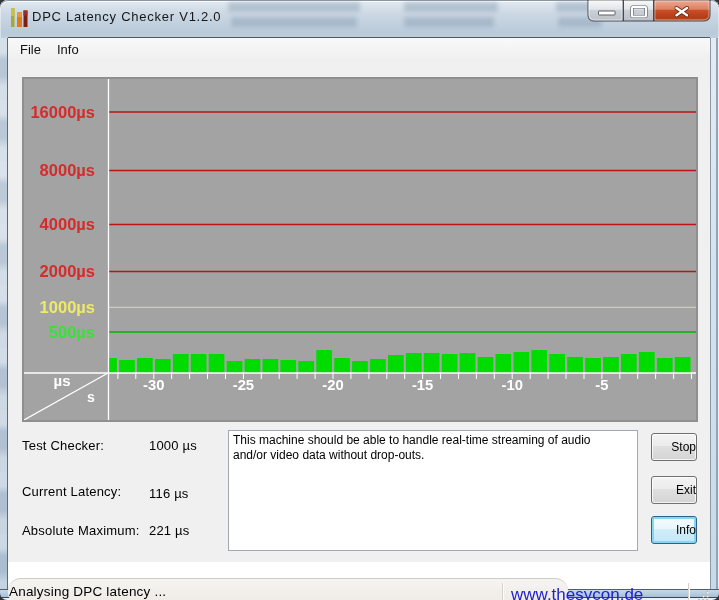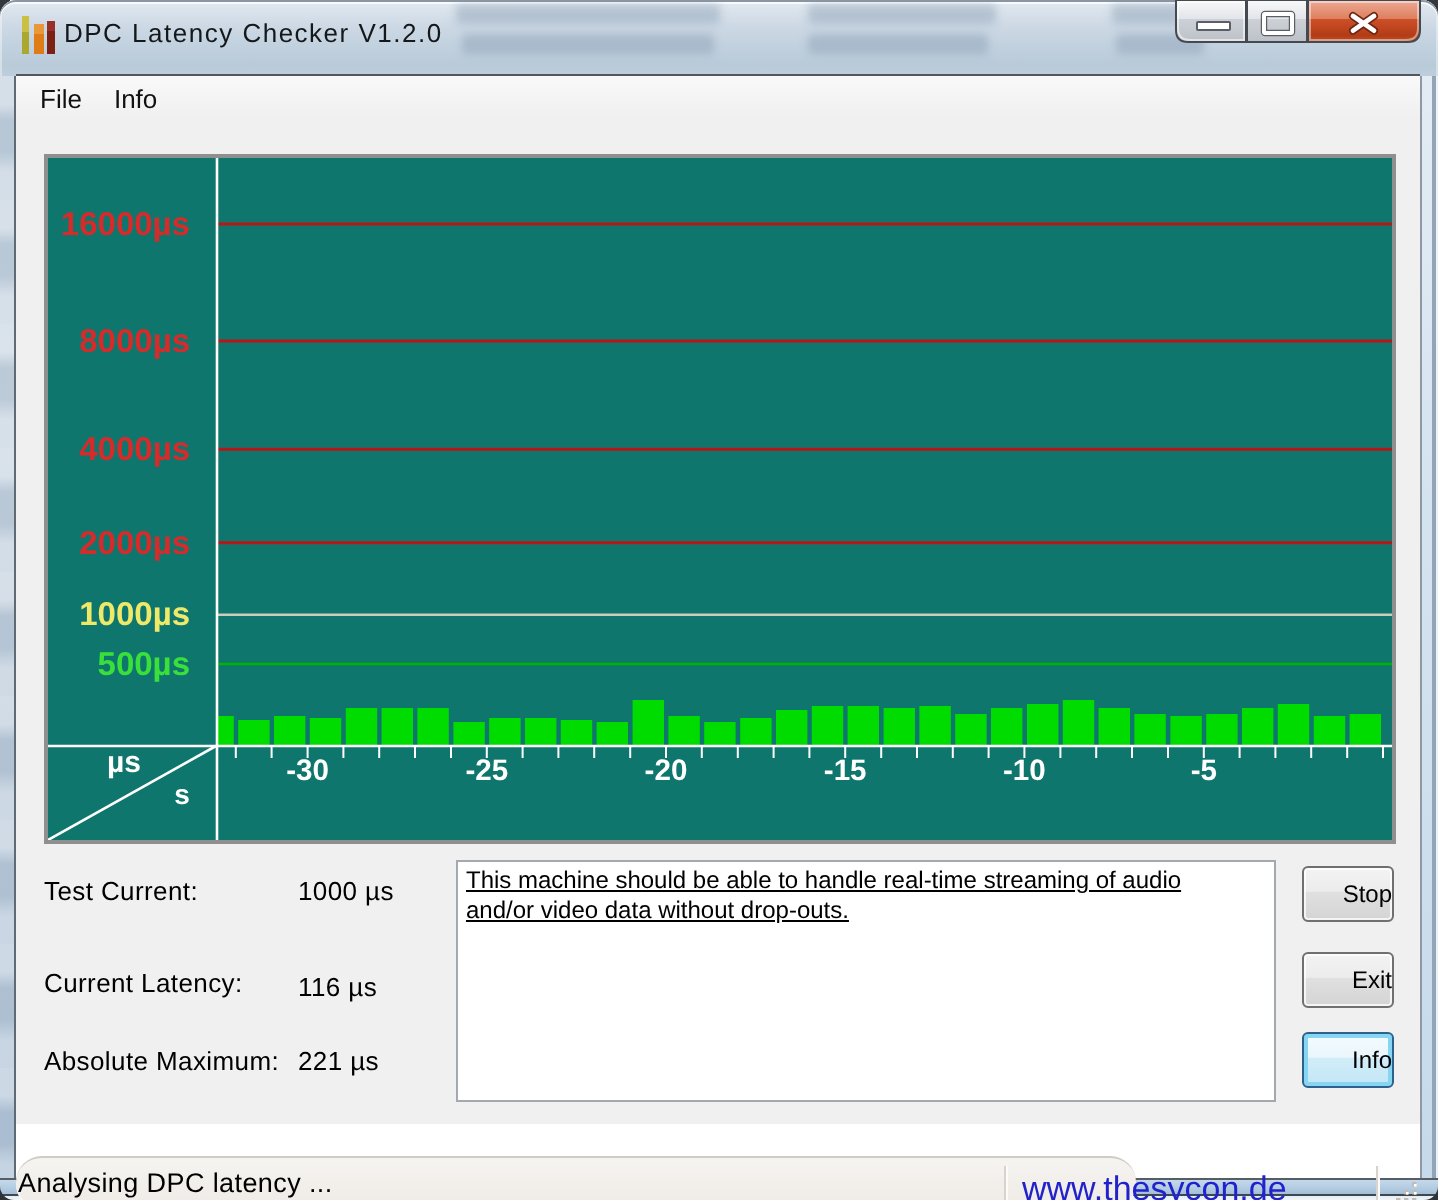--- a/index.html
+++ b/index.html
@@ -12,36 +12,36 @@
 .ghost{position:absolute;background:rgba(128,150,172,.4);filter:blur(2px);border-radius:2px;}
 #titletext{left:32px;top:9px;font-size:13px;color:#15181b;letter-spacing:.75px;}
 #winbtns{left:587px;top:0;}
 #menubar{left:8px;top:38px;width:702px;height:23px;
   background:linear-gradient(#f9f9f9,#efefef);
   font-size:13px;color:#111;}
 #menubar span{display:inline-block;margin-top:4px;}
 #clientbg{left:8px;top:61px;width:702px;height:501px;background:#f0f0f0;}
 #topline{left:8px;top:37px;width:702px;height:1px;background:#50575e;}
 #chartbox{left:22px;top:77px;width:676px;height:345px;background:#8f8f8f;}
-#chart{left:24px;top:79px;width:672px;height:341px;background:#0f766e;}
+#chart{left:24px;top:79px;width:672px;height:341px;background:#a3a3a3;}
 #frame-left{left:0;top:38px;width:8px;height:551px;
   background:repeating-linear-gradient(180deg, rgba(255,255,255,.28) 0 14px, rgba(130,152,175,.22) 22px 38px, rgba(255,255,255,.22) 48px 62px),
   linear-gradient(#c5d3e0,#cdd9e4 30%,#c0cedd 60%,#b5c8da 100%);
   box-shadow:inset -1px 0 0 #5f6a74;}
 #frame-right{left:710px;top:38px;width:9px;height:551px;}
 #fr-dark1{left:0;top:0;width:1px;height:100%;background:#8e99a4;position:absolute;}
 #fr-glass{left:1px;top:0;width:5px;height:100%;background:linear-gradient(#e3ecf4,#d4e3f0 40%,#c6daec 100%);position:absolute;}
 #fr-dark2{left:6px;top:0;width:1.5px;height:100%;background:#93a5b5;position:absolute;}
 #fr-blue{left:7.5px;top:0;width:1.5px;height:100%;background:linear-gradient(#eef3f8,#e8f0f8);position:absolute;}
 #frame-bottom{left:0;top:589px;width:719px;height:11px;background:#2f3237;}
 #fb-inner{position:absolute;left:0;top:0;width:719px;height:11px;border-radius:0 0 7px 7px;
  background:linear-gradient(#565d64 0,#565d64 1px,#c4d8eb 1px,#b4cce1 5px,#a2bfd8 8px,#40474e 8px,#40474e 9px,#e4ecf4 9px,#f0f6fb 11px);}
 .lbl{font-size:13px;color:#000;letter-spacing:.2px;}
 #textbox{left:228px;top:430px;width:410px;height:121px;background:#fff;border:1px solid #a3a9ae;
-  font-size:12px;color:#000;line-height:15px;padding:2px 4px;box-sizing:border-box;text-decoration:underline;}
+  font-size:12px;color:#000;line-height:15px;padding:2px 4px;box-sizing:border-box;}
 .btn{width:46px;height:28px;border:1px solid #707070;border-radius:3px;box-sizing:border-box;
   background:linear-gradient(#f3f3f3 0%,#ececec 45%,#e0e0e0 46%,#d4d4d4 100%);
   font-size:12px;color:#000;text-align:right;line-height:26px;
   box-shadow:inset 0 0 0 1px rgba(255,255,255,.75);}
 #exitbtn{border:1px solid #2c628b;
   background:linear-gradient(#f4fbfe 0%,#e9f6fc 45%,#d2edf9 46%,#c2e6f6 100%);
   box-shadow:inset 0 0 0 2px #86d5f2;}
 #statusbar{left:8px;top:578px;width:560px;height:27px;background:linear-gradient(#f6f4f1,#eeeae5);
   border-top:1px solid #cfcbc5;box-sizing:border-box;box-shadow:inset 0 -1px 0 #fcfcfb;border-radius:13px;}
 #statustext{left:1px;top:5px;font-size:13.5px;letter-spacing:.2px;color:#000;}
@@ -204,21 +204,21 @@
   <text x="129.8" y="311" fill="#fff" font-size="14.8" text-anchor="middle">-30</text>
   <text x="219.4" y="311" fill="#fff" font-size="14.8" text-anchor="middle">-25</text>
   <text x="309" y="311" fill="#fff" font-size="14.8" text-anchor="middle">-20</text>
   <text x="398.6" y="311" fill="#fff" font-size="14.8" text-anchor="middle">-15</text>
   <text x="488.2" y="311" fill="#fff" font-size="14.8" text-anchor="middle">-10</text>
   <text x="577.9" y="311" fill="#fff" font-size="14.8" text-anchor="middle">-5</text>
   </g>
 </svg>
 </div>
 
-<div class="abs lbl" style="left:22px;top:438px">Test Current:</div>
+<div class="abs lbl" style="left:22px;top:438px">Test Checker:</div>
 <div class="abs lbl" style="left:149px;top:438px">1000 µs</div>
 <div class="abs lbl" style="left:22px;top:484px">Current Latency:</div>
 <div class="abs lbl" style="left:149px;top:486px">116 µs</div>
 <div class="abs lbl" style="left:22px;top:523px">Absolute Maximum:</div>
 <div class="abs lbl" style="left:149px;top:523px">221 µs</div>
 
 <div class="abs" id="textbox">This machine should be able to handle real-time streaming of audio<br>and/or video data without drop-outs.</div>
 
 <div class="abs btn" style="left:651px;top:433px">Stop</div>
 <div class="abs btn" style="left:651px;top:476px">Exit</div>

